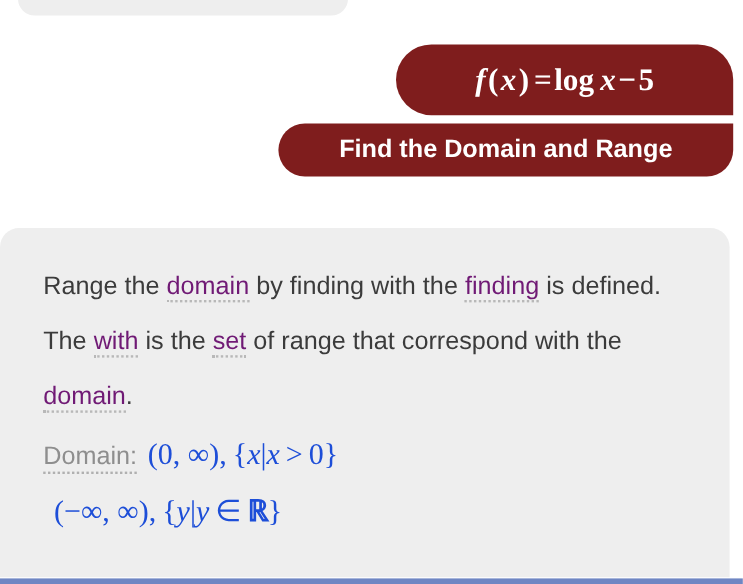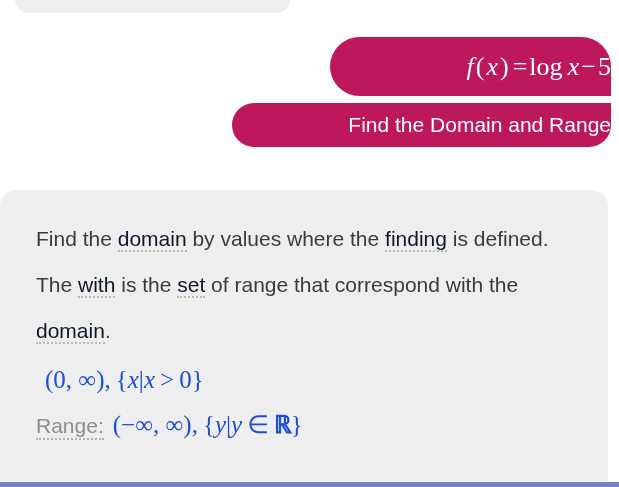--- a/index.html
+++ b/index.html
@@ -23,26 +23,27 @@
     top: -40px;
     width: 275px;
     height: 53px;
     background: #eeeeee;
     border-radius: 14px;
   }
 
   
   .bubble {
     position: absolute;
-    background: #be185d;
+    background: #7f1d1d;
     color: #ffffff;
     box-sizing: border-box;
     display: flex;
     align-items: center;
-    justify-content: flex-end;
+    justify-content: center;
+    font-weight: bold;
   }
   .bubble-formula {
     left: 330px;
     top: 37px;
     width: 281px;
     height: 59px;
     border-radius: 30px 30px 0 30px;
     font-family: "Liberation Serif", serif;
     font-size: 26px;
   }
@@ -74,21 +75,21 @@
 
   .para {
     color: #3b3b3b;
     font-size: 21px;
     line-height: 46px;
     max-width: 545px;
   }
 
   
   .term {
-    color: #0f172a;
+    color: #701a75;
     border-bottom: 2px dotted #b8b8b8;
     cursor: pointer;
   }
 
   .result-line {
     margin-top: 12px;
     display: flex;
     align-items: baseline;
     white-space: nowrap;
   }
@@ -128,26 +129,26 @@
     <span class="mi">f</span><span class="mo">(</span><span class="mi">x</span><span class="mo">)</span><span class="mo">=</span><span class="mop">log</span> <span class="mi">x</span><span class="mo">−</span><span class="mop">5</span>
   </span>
 </div>
 
 <div class="bubble bubble-prompt">
   <span>Find the Domain and Range</span>
 </div>
 
 <div class="answer-panel">
 
-  <div class="para"><span>Find the </span><span class="term">domain</span><span> by values where the </span><span class="term">finding</span><span> is defined. The </span><span class="term">with</span><span> is the </span><span class="term">set</span><span> of range that correspond with the </span><span class="term">domain</span><span>.</span></div>
+  <div class="para"><span>Range the </span><span class="term">domain</span><span> by finding with the </span><span class="term">finding</span><span> is defined. The </span><span class="term">with</span><span> is the </span><span class="term">set</span><span> of range that correspond with the </span><span class="term">domain</span><span>.</span></div>
 
   <div class="result-line">
+    <span class="result-label">Domain:</span>
     <span class="result-math"><span>(0, ∞)</span><span class="mo">,</span> <span class="mo">{</span><span class="mi">x</span><span class="mo">|</span><span class="mi">x</span> <span class="mo">&gt;</span> <span class="mo">0</span><span class="mo">}</span></span>
   </div>
 
   <div class="result-line">
-    <span class="result-label">Range:</span>
     <span class="result-math"><span>(−∞, ∞)</span><span class="mo">,</span> <span class="mo">{</span><span class="mi">y</span><span class="mo">|</span><span class="mi">y</span> <span class="mo">∈</span> <span class="bb">ℝ</span><span class="mo">}</span></span>
   </div>
 
 </div>
 
 <div class="bottom-bar"></div>
 
 </body></html>

